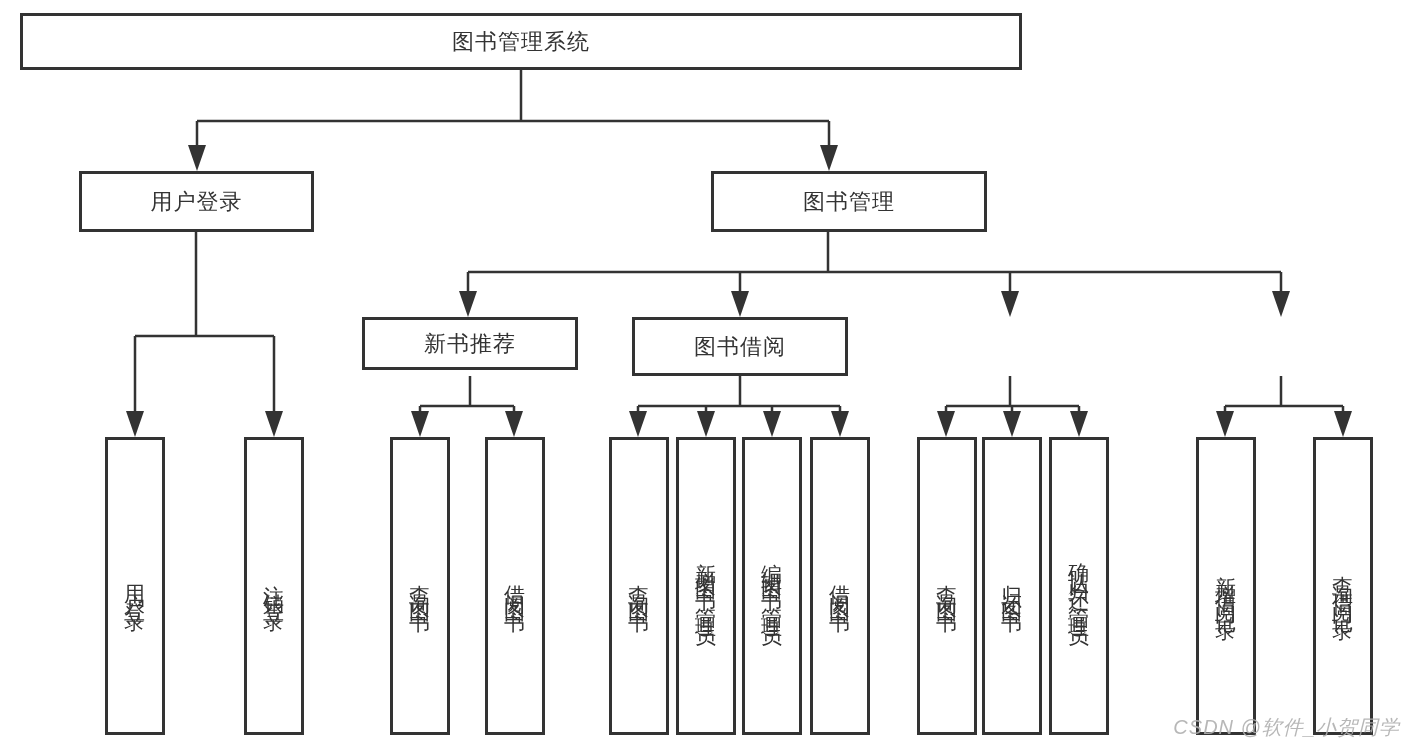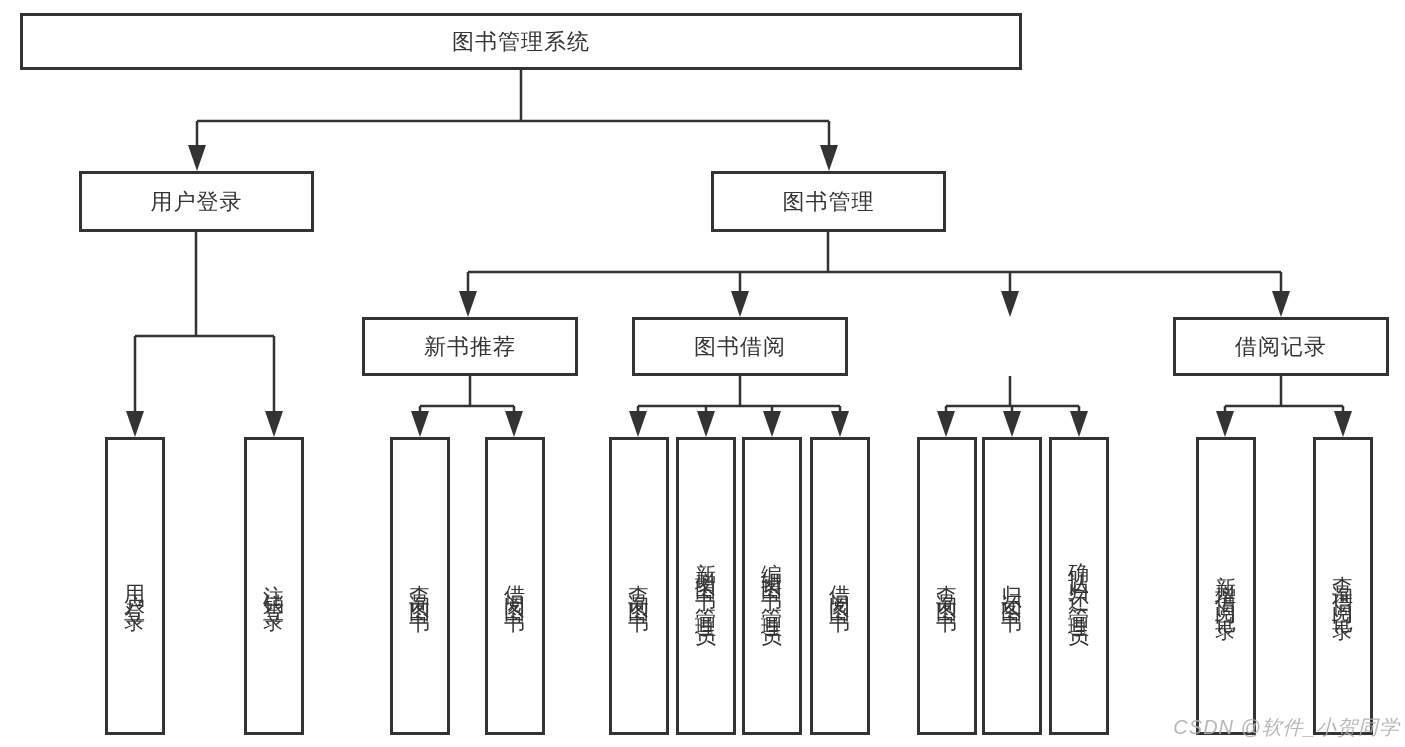--- a/index.html
+++ b/index.html
@@ -29,22 +29,22 @@
   }
   .leaf .vtext {
     writing-mode: vertical-rl;
     text-orientation: mixed;
     letter-spacing: 9px;
     line-height: 1;
   }
   
   .b-root        { left: 20px;  top: 13px;  width: 1002px; height: 57px; }
   .b-user-login  { left: 79px;  top: 171px; width: 235px;  height: 61px; }
-  .b-book-mgmt   { left: 711px; top: 171px; width: 235px;  height: 61px; }
-  .b-new-rec     { left: 362px; top: 317px; width: 216px;  height: 59px; }
+  .b-book-mgmt   { left: 711px; top: 171px; width: 276px;  height: 61px; }
+  .b-new-rec     { left: 362px; top: 317px; width: 216px;  height: 53px; }
   .b-borrow      { left: 632px; top: 317px; width: 216px;  height: 59px; }
   .b-current     { left: 902px; top: 317px; width: 216px;  height: 59px; }
   .b-record      { left: 1173px;top: 317px; width: 216px;  height: 59px; }
   
   .l1  { left: 105px;  } .l2  { left: 244px;  }
   .l3  { left: 390px;  } .l4  { left: 485px;  }
   .l5  { left: 609px;  } .l6  { left: 676px;  }
   .l7  { left: 742px;  } .l8  { left: 810px;  }
   .l9  { left: 917px;  } .l10 { left: 982px;  }
   .l11 { left: 1049px; } .l12 { left: 1196px; }
@@ -116,23 +116,20 @@
   <div class="box b-book-mgmt">
     <span>图书管理</span>
   </div>
 
   <div class="box b-new-rec">
     <span>新书推荐</span>
   </div>
   <div class="box b-borrow">
     <span>图书借阅</span>
   </div>
-  <div class="box b-record">
-    <span>借阅记录</span>
-  </div>
 
   <div class="box leaf l1">
     <span class="vtext">用户登录</span>
   </div>
   <div class="box leaf l2">
     <span class="vtext">注销登录</span>
   </div>
   <div class="box leaf l3">
     <span class="vtext">查询图书</span>
   </div>

